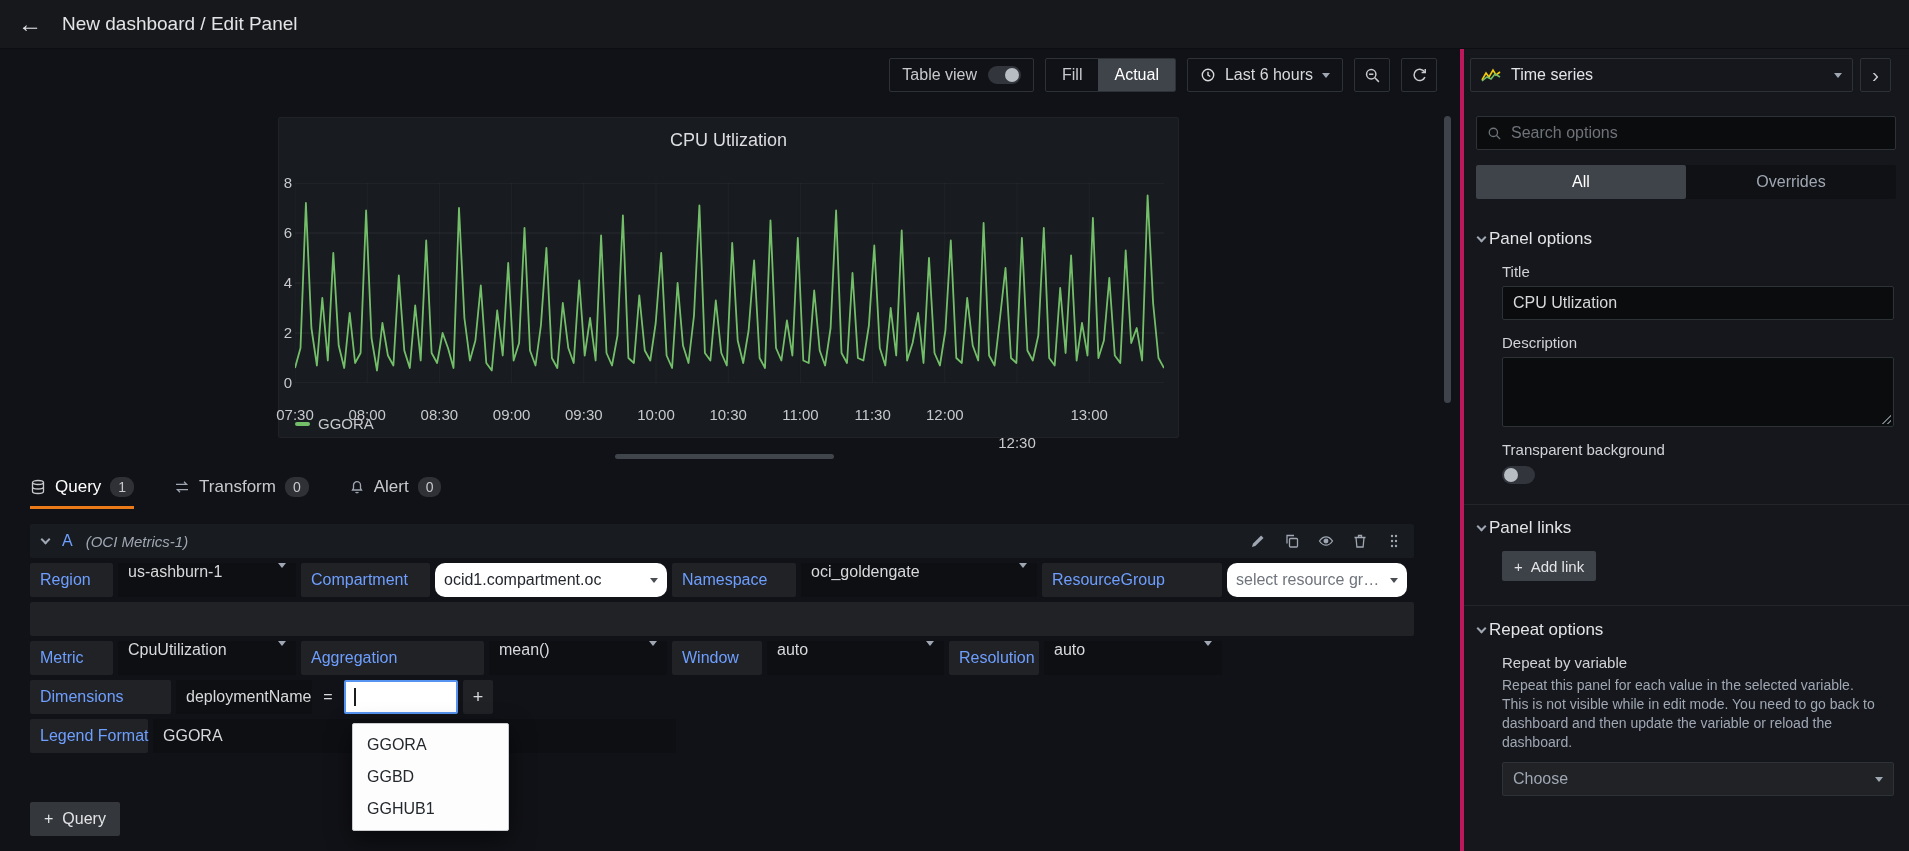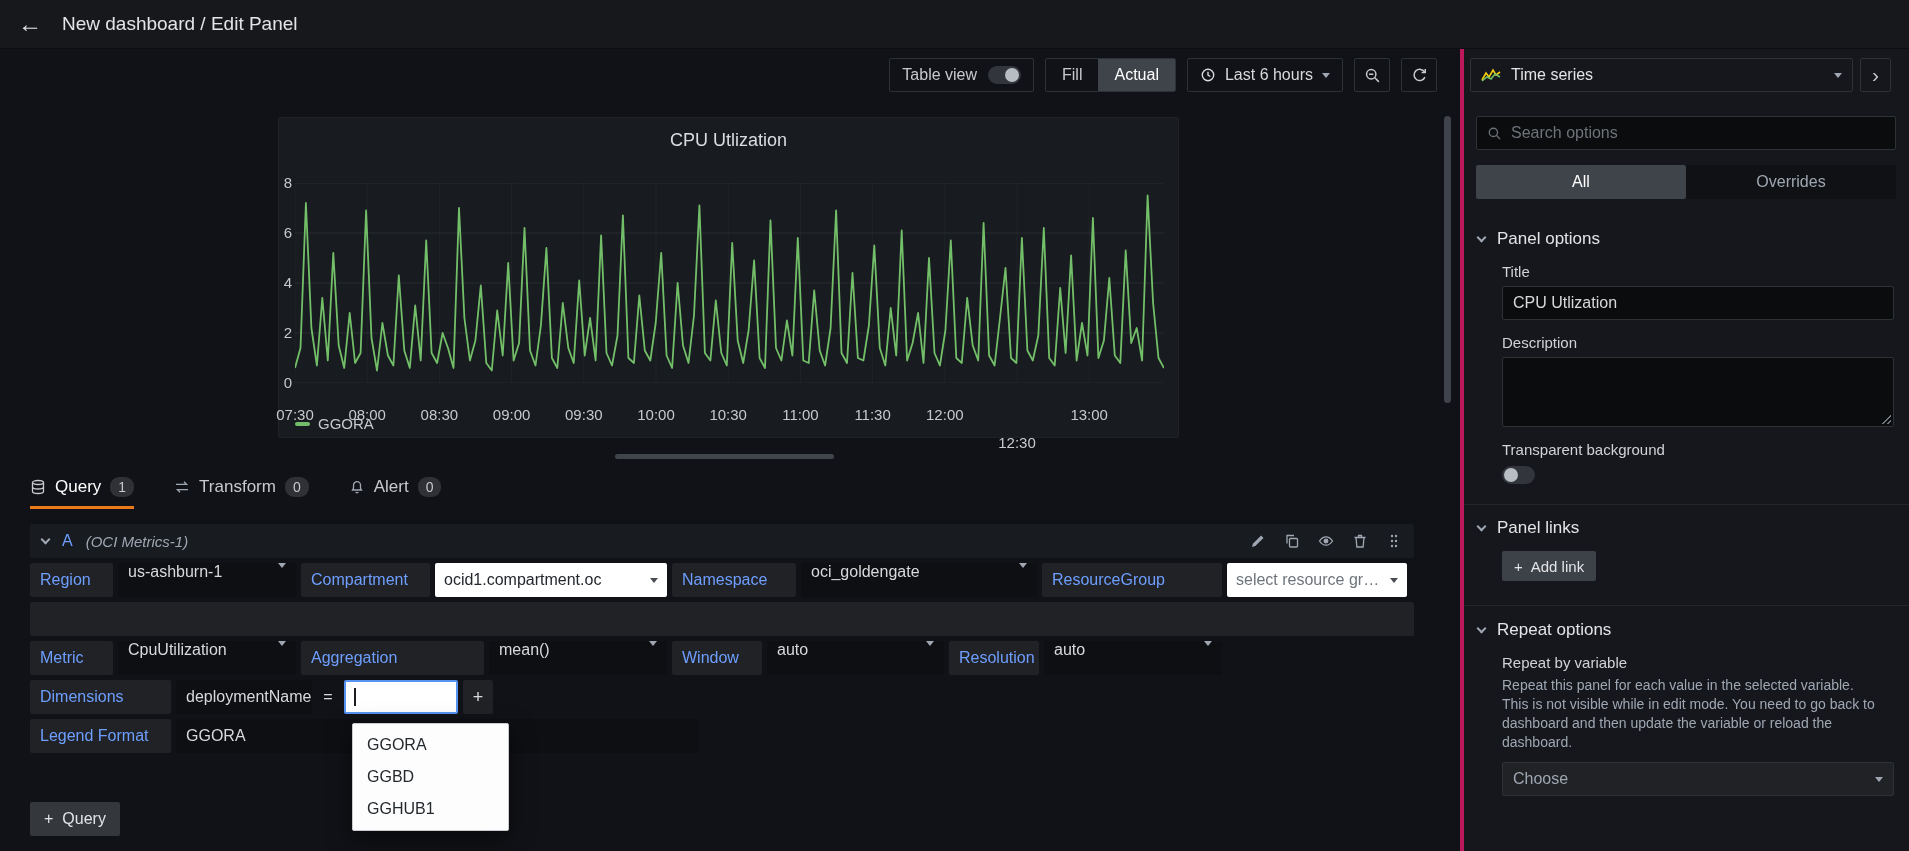--- a/index.html
+++ b/index.html
@@ -57,21 +57,21 @@
 .editor{position:absolute;top:524px;left:30px;width:1384px}
 .qhead{height:34px;background:#181b1f;display:flex;align-items:center;gap:13px;padding:0 12px;margin-bottom:5px;border-radius:2px}
 .refid{color:#6e9fff;font-weight:500}
 .dsname{color:#9fa7b3;font-style:italic;font-size:15px;flex:1}
 .qicons{display:flex;gap:18px;color:#9fa7b3}
 .qicons span{display:flex;cursor:pointer}
 .qrow{display:flex;gap:5px;margin-bottom:5px;height:34px}
 .qlabel{background:#202226;color:#6e9fff;display:flex;align-items:center;padding:16px 10px;font-size:16px;border-radius:2px;white-space:nowrap}
 .qselect{background:#0e0f13;color:#d8d9da;display:flex;align-items:flex-start;justify-content:space-between;padding:0 10px;border-radius:2px;cursor:pointer;white-space:nowrap}
 .qfield{background:#0e0f13;color:#d8d9da;display:flex;align-items:center;padding:0 10px;border-radius:2px;white-space:nowrap}
-.qinput-white{background:#fff;color:#24272e;display:flex;align-items:center;justify-content:space-between;gap:6px;padding:0 9px;border-radius:2px;overflow:hidden;white-space:nowrap}
+.qinput-white{background:#fff;color:#24272e;display:flex;align-items:center;justify-content:space-between;gap:6px;padding:0 9px;border-radius:10px;overflow:hidden;white-space:nowrap}
 .qinput-white .txt{overflow:hidden;text-overflow:ellipsis}
 .placeholder{color:#6f747c}
 .qeq{width:22px;display:flex;align-items:center;justify-content:center;color:#d8d9da}
 .qfocus{width:114px;background:#fff;border:2px solid #5794f2;border-radius:2px;display:flex;align-items:center;padding:0 8px}
 .cursor{width:1.5px;height:18px;background:#1a1c20}
 .qplus{width:30px;background:#202226;color:#d8d9da;display:flex;align-items:center;justify-content:center;border-radius:2px;font-size:18px;cursor:pointer}
 .qstrip{background:#202226;height:34px;margin-bottom:5px;border-radius:2px}
 .menu{position:absolute;left:322px;top:199px;width:157px;background:#fdfdfd;border:1px solid #c9cbce;border-radius:2px;box-shadow:0 8px 24px rgba(0,0,0,.55);z-index:15;padding:5px 0}
 .menu-item{padding:7px 14px;font-size:16px;color:#24292e;cursor:pointer}
 .add-query{margin-top:44px;display:inline-flex;align-items:center;gap:9px;height:34px;padding:0 14px;background:#34373c;color:#e3e4e6;border-radius:2px;font-size:16px;cursor:pointer;border:none}
@@ -81,21 +81,21 @@
 .viz-row{margin:9px 18px 0 6px;display:flex;gap:7px}
 .viz-select{flex:1;height:34px;border:1px solid #2c3235;border-radius:2px;display:flex;align-items:center;gap:10px;padding:0 10px;cursor:pointer}
 .viz-name{flex:1;color:#e3e4e6}
 .viz-collapse{width:31px;height:34px;border:1px solid #2c3235;border-radius:2px;display:flex;align-items:center;justify-content:center;color:#c7c9cc;font-size:21px;cursor:pointer;background:transparent}
 .search-row{margin:24px 13px 0 12px;height:34px;background:#0b0c0e;border:1px solid #2c3235;border-radius:2px;display:flex;align-items:center;gap:9px;padding:0 10px;color:#6e7279}
 .search-row input{flex:1;background:transparent;border:none;outline:none;color:#c7c9cc;font-size:16px;font-family:inherit}
 .search-row input::placeholder{color:#6e7279}
 .optabs{margin:15px 13px 0 12px;display:flex;height:34px;background:#101114;border-radius:2px}
 .optab{flex:1;display:flex;align-items:center;justify-content:center;color:#9fa7b3;cursor:pointer;border-radius:2px}
 .optab.active{background:#3f434a;color:#fff}
-.section-head{display:flex;align-items:center;gap:12px;padding-left:14px;margin-top:30px;color:#e3e4e6;font-size:17px;font-weight:500;cursor:pointer}
+.section-head{display:flex;align-items:center;gap:4px;padding-left:14px;margin-top:30px;color:#e3e4e6;font-size:17px;font-weight:500;cursor:pointer}
 .chev{display:inline-block;width:7px;height:7px;border-right:2px solid #9fa7b3;border-bottom:2px solid #9fa7b3;transform:rotate(45deg);margin-top:-3px}
 .field-label{margin:14px 0 0 38px;font-size:15px;color:#d0d2d6}
 .sb-input{margin:6px 0 0 38px;width:392px;height:34px;background:#0b0c0e;border:1px solid #2c3235;border-radius:2px;color:#d8d9da;font-size:16px;padding:0 10px;font-family:inherit;outline:none;display:block}
 .sb-textarea{margin:6px 0 0 38px;width:392px;height:70px;background:#0b0c0e;border:1px solid #2c3235;border-radius:2px;color:#d8d9da;font-size:16px;padding:6px 10px;font-family:inherit;resize:none;outline:none;position:relative;display:block}
 .ta-wrap{position:relative;width:392px;margin-left:38px}
 .ta-wrap .sb-textarea{margin:6px 0 0 0;width:100%}
 .resize-corner{position:absolute;right:3px;bottom:3px;width:11px;height:11px;background:repeating-linear-gradient(-45deg,transparent,transparent 2px,#72767d 2px,#72767d 3.5px);clip-path:polygon(100% 0,100% 100%,0 100%);pointer-events:none}
 .sb-toggle{margin:8px 0 0 38px}
 .divider{height:1px;background:#23252b;margin-top:16px}
 .add-link{margin:13px 0 0 38px;display:inline-flex;align-items:center;gap:8px;height:30px;padding:0 12px;background:#3d4148;color:#e3e4e6;border-radius:2px;font-size:15px;border:none;cursor:pointer}
@@ -333,21 +333,21 @@
     <span class="qlabel" style="width:141px">Dimensions</span>
     <span class="qfield" style="width:136px">deploymentName</span>
     <span class="qeq">=</span>
     <span class="qfocus">
         <span class="cursor"></span>
       </span>
     <span class="qplus">+</span>
   </div>
 
   <div class="qrow">
-    <span class="qlabel" style="width:141px">Legend Format</span>
+    <span class="qlabel" style="width:118px">Legend Format</span>
     <span class="qfield" style="width:523px">GGORA</span>
   </div>
 
   <div class="menu">
       <div class="menu-item">GGORA</div>
       <div class="menu-item">GGBD</div>
       <div class="menu-item">GGHUB1</div>
     </div>
 
   <button class="add-query">

